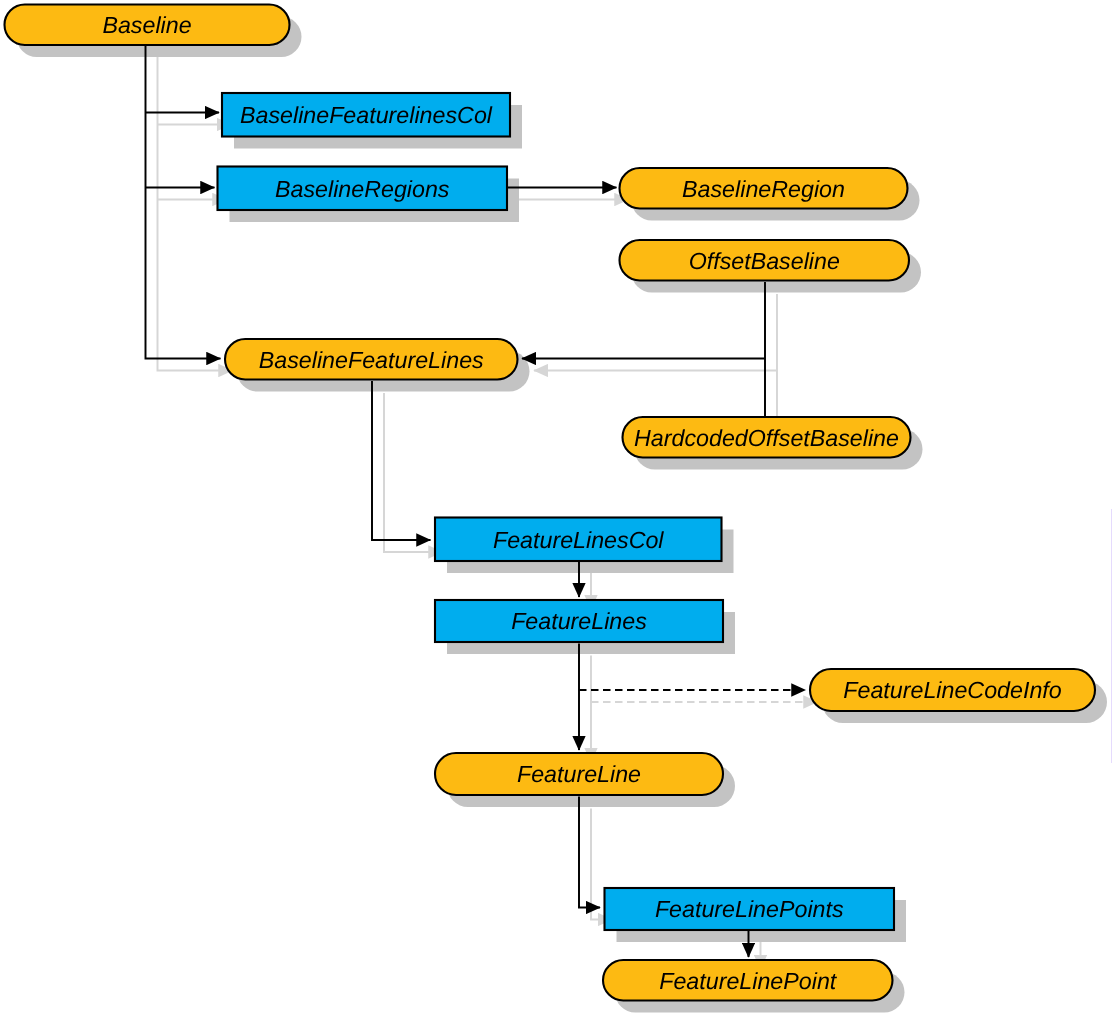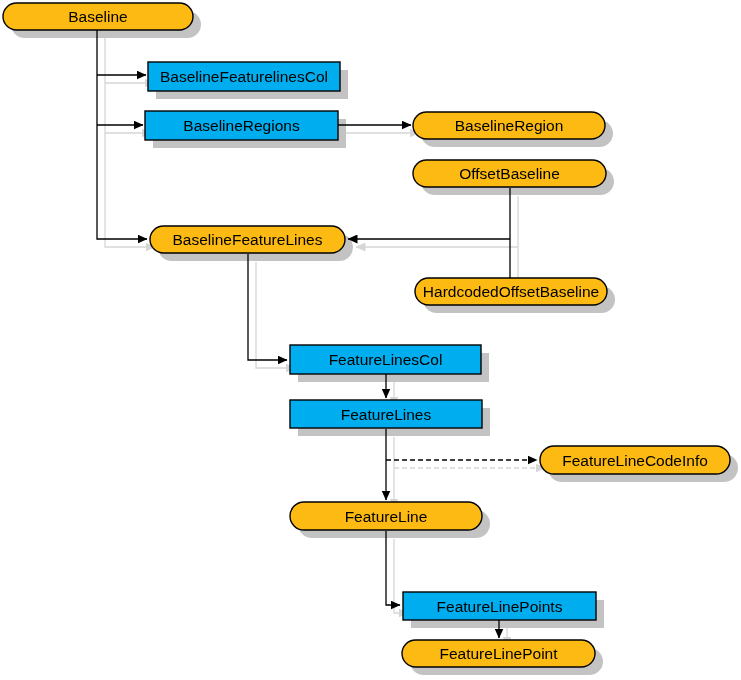--- a/index.html
+++ b/index.html
@@ -7,20 +7,21 @@
     padding: 0;
     background: #ffffff;
   }
   #canvas {
     position: relative;
     width: 741px;
     height: 680px;
     background: #8b5cf6;
     overflow: hidden;
     font-family: "Liberation Sans", sans-serif;
+    font-style: italic;
   }
   #diagram-svg {
     display: block;
   }
   #diagram-svg text {
     font-family: "Liberation Sans", sans-serif;
     font-size: 15.5px;
     fill: #000000;
   }
   #diagram-svg g[data-interactable="true"] {

